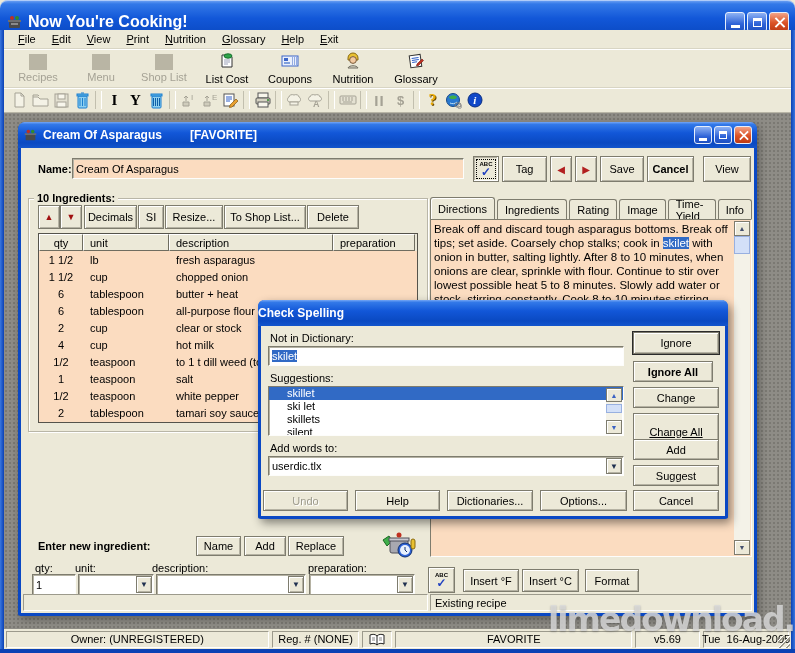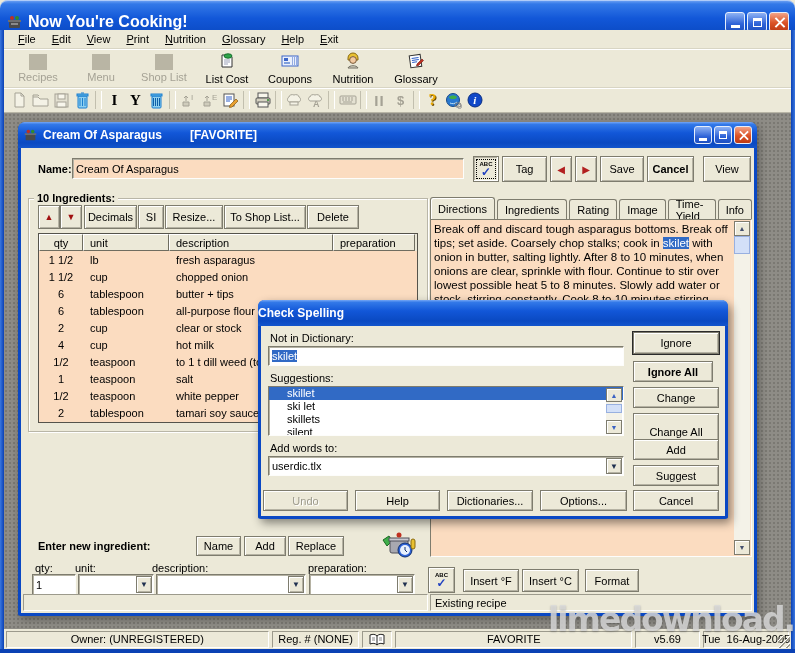--- a/index.html
+++ b/index.html
@@ -409,21 +409,21 @@
           </div>
         <div class="tr">
             <span class="td c">1 1/2</span>
             <span class="td">cup</span>
             <span class="td">chopped onion</span>
             <span class="td"></span>
           </div>
         <div class="tr">
             <span class="td c">6</span>
             <span class="td">tablespoon</span>
-            <span class="td">butter + tips</span>
+            <span class="td">butter + heat</span>
             <span class="td"></span>
           </div>
         <div class="tr">
             <span class="td c">6</span>
             <span class="td">tablespoon</span>
             <span class="td">all-purpose flour</span>
             <span class="td"></span>
           </div>
         <div class="tr">
             <span class="td c">2</span>
@@ -556,21 +556,21 @@
       </div>
       <span class="abs" style="left:9px;top:116px;">Add words to:</span>
       <span class="abs sunken" style="left:7px;top:130px;width:356px;height:20px;background:#fff;display:flex;align-items:center;padding-left:3px;">
         <span>userdic.tlx</span>
         <span class="btn combo-arrow">▼</span>
       </span>
 
       <span class="abs btn ul1 default dotted-inner" style="left:372px;top:6px;width:86px;height:22px;">Ignore</span>
       <span class="abs btn ul1" style="left:372px;top:35px;width:80px;height:21px;font-weight:bold;">Ignore All</span>
       <span class="abs btn ul1" style="left:372px;top:61px;width:86px;height:21px;">Change</span>
-      <span class="abs btn ul1" style="left:372px;top:87px;width:86px;height:38px;">Change All</span>
+      <span class="abs btn ul1" style="left:372px;top:87px;width:86px;height:38px;text-decoration:underline;">Change All</span>
       <span class="abs btn ul1" style="left:372px;top:113px;width:86px;height:21px;">Add</span>
       <span class="abs btn ul1" style="left:372px;top:139px;width:86px;height:21px;">Suggest</span>
 
       <span class="abs btn ul1 dis" style="left:2px;top:164px;width:85px;height:21px;">Undo</span>
       <span class="abs btn ul1" style="left:94px;top:164px;width:85px;height:21px;">Help</span>
       <span class="abs btn ul1" style="left:186px;top:164px;width:86px;height:21px;">Dictionaries...</span>
       <span class="abs btn ul1" style="left:279px;top:164px;width:87px;height:21px;">Options...</span>
       <span class="abs btn" style="left:372px;top:164px;width:86px;height:21px;">Cancel</span>
     </div>
   </div>

